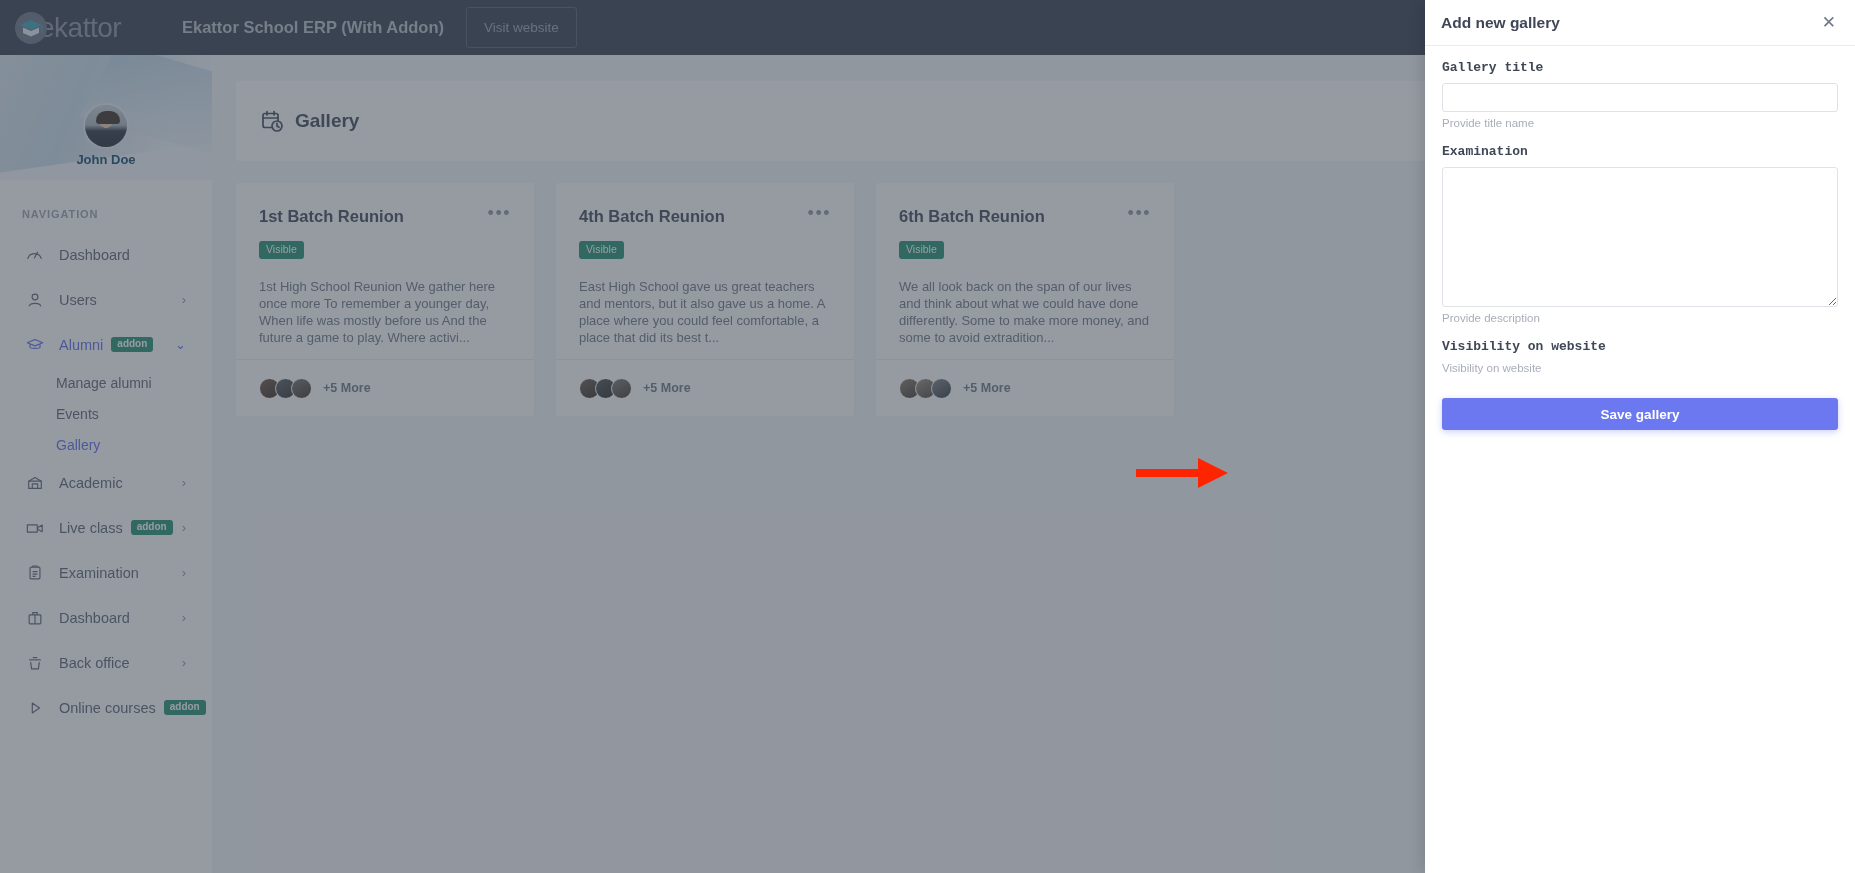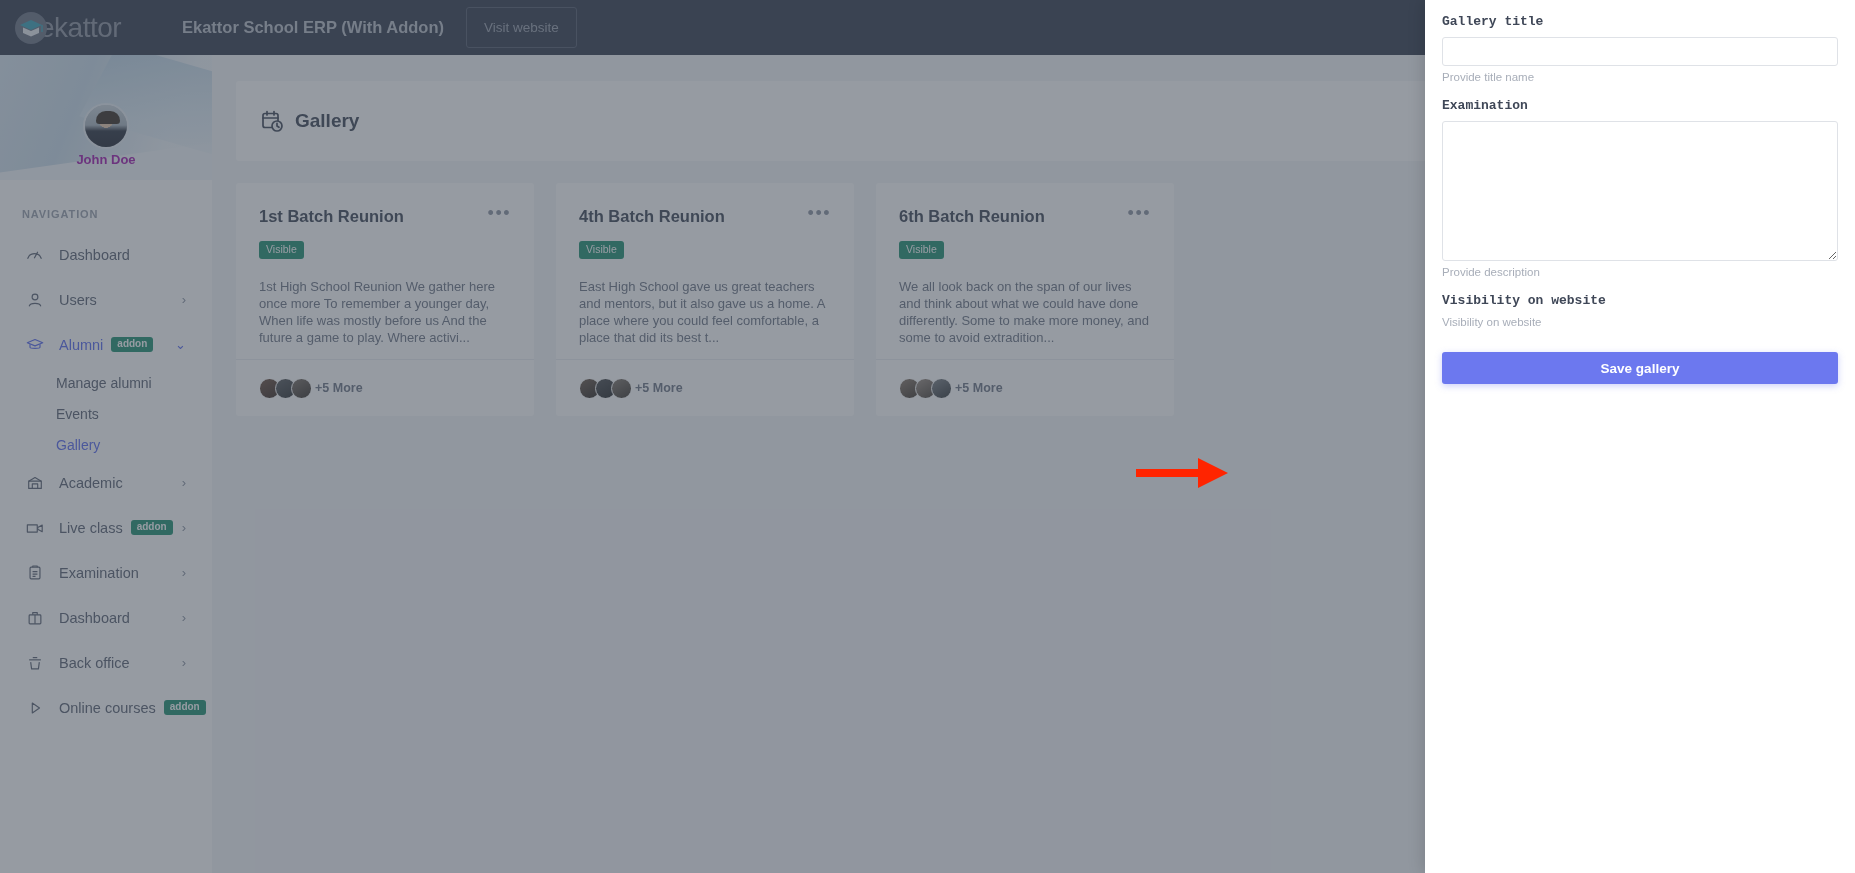--- a/index.html
+++ b/index.html
@@ -81,21 +81,21 @@
     background:
       radial-gradient(circle at 50% 36%, #e8c9ae 0 22%, rgba(0,0,0,0) 23%),
       linear-gradient(180deg, #c9d3da 0%, #aab6c0 48%, #2d3340 62%, #242a35 100%);
   }
   .avatar-hair {
     position: absolute; top: 6px; left: 11px; width: 24px; height: 13px;
     border-radius: 12px 12px 4px 4px; background: #3a3026;
   }
   .profile-name {
     position: absolute; top: 97px; left: 0; width: 100%;
-    text-align: center; font-size: 13px; font-weight: bold; color: #a21caf;
+    text-align: center; font-size: 13px; font-weight: bold; color: #0c4a6e;
   }
 
   .nav-heading {
     font-size: 11px; letter-spacing: 0.9px; font-weight: bold;
     color: #9aa1ad; padding: 28px 0 12px 22px;
     text-transform: uppercase;
   }
   .nav-item {
     display: flex; align-items: center;
     height: 45px; padding-left: 24px; padding-right: 16px;
@@ -165,21 +165,21 @@
   .gal-foot {
     margin-top: auto; border-top: 1px solid #eceef1;
     height: 57px; display: flex; align-items: center;
     margin-left: -23px; margin-right: -23px; padding: 0 23px;
   }
   .av-stack { display: flex; }
   .av-mini {
     width: 21px; height: 21px; border-radius: 50%;
     border: 1.5px solid #fff; margin-right: -5px; overflow: hidden;
   }
-  .more-text { font-size: 12.5px; font-weight: bold; color: #6d7585; margin-left: 8px; }
+  .more-text { font-size: 12.5px; font-weight: bold; color: #6d7585; margin-left: 16px; }
 
   
   .overlay {
     position: absolute; top: 0; left: 0;
     width: 1425px; height: 873px;
     background: rgba(64,72,85,0.55);
     z-index: 5;
   }
 
   
@@ -440,20 +440,24 @@
           <span class="more-text">+5 More</span>
         </div>
       </div>
 
     </div>
   </div>
 
   <div class="overlay"></div>
 
   <div class="drawer">
+    <div class="drawer-head">
+      <span class="drawer-title">Add new gallery</span>
+      <span class="drawer-close">✕</span>
+    </div>
     <div class="drawer-body">
 
       <div class="field-label">Gallery title</div>
       <input class="txt-input" type="text" value="" style="">
       <div class="help-text">Provide title name</div>
 
       <div class="field-label">Examination</div>
       <textarea class="txt-area" style=""></textarea>
       <div class="help-text">Provide description</div>
 

